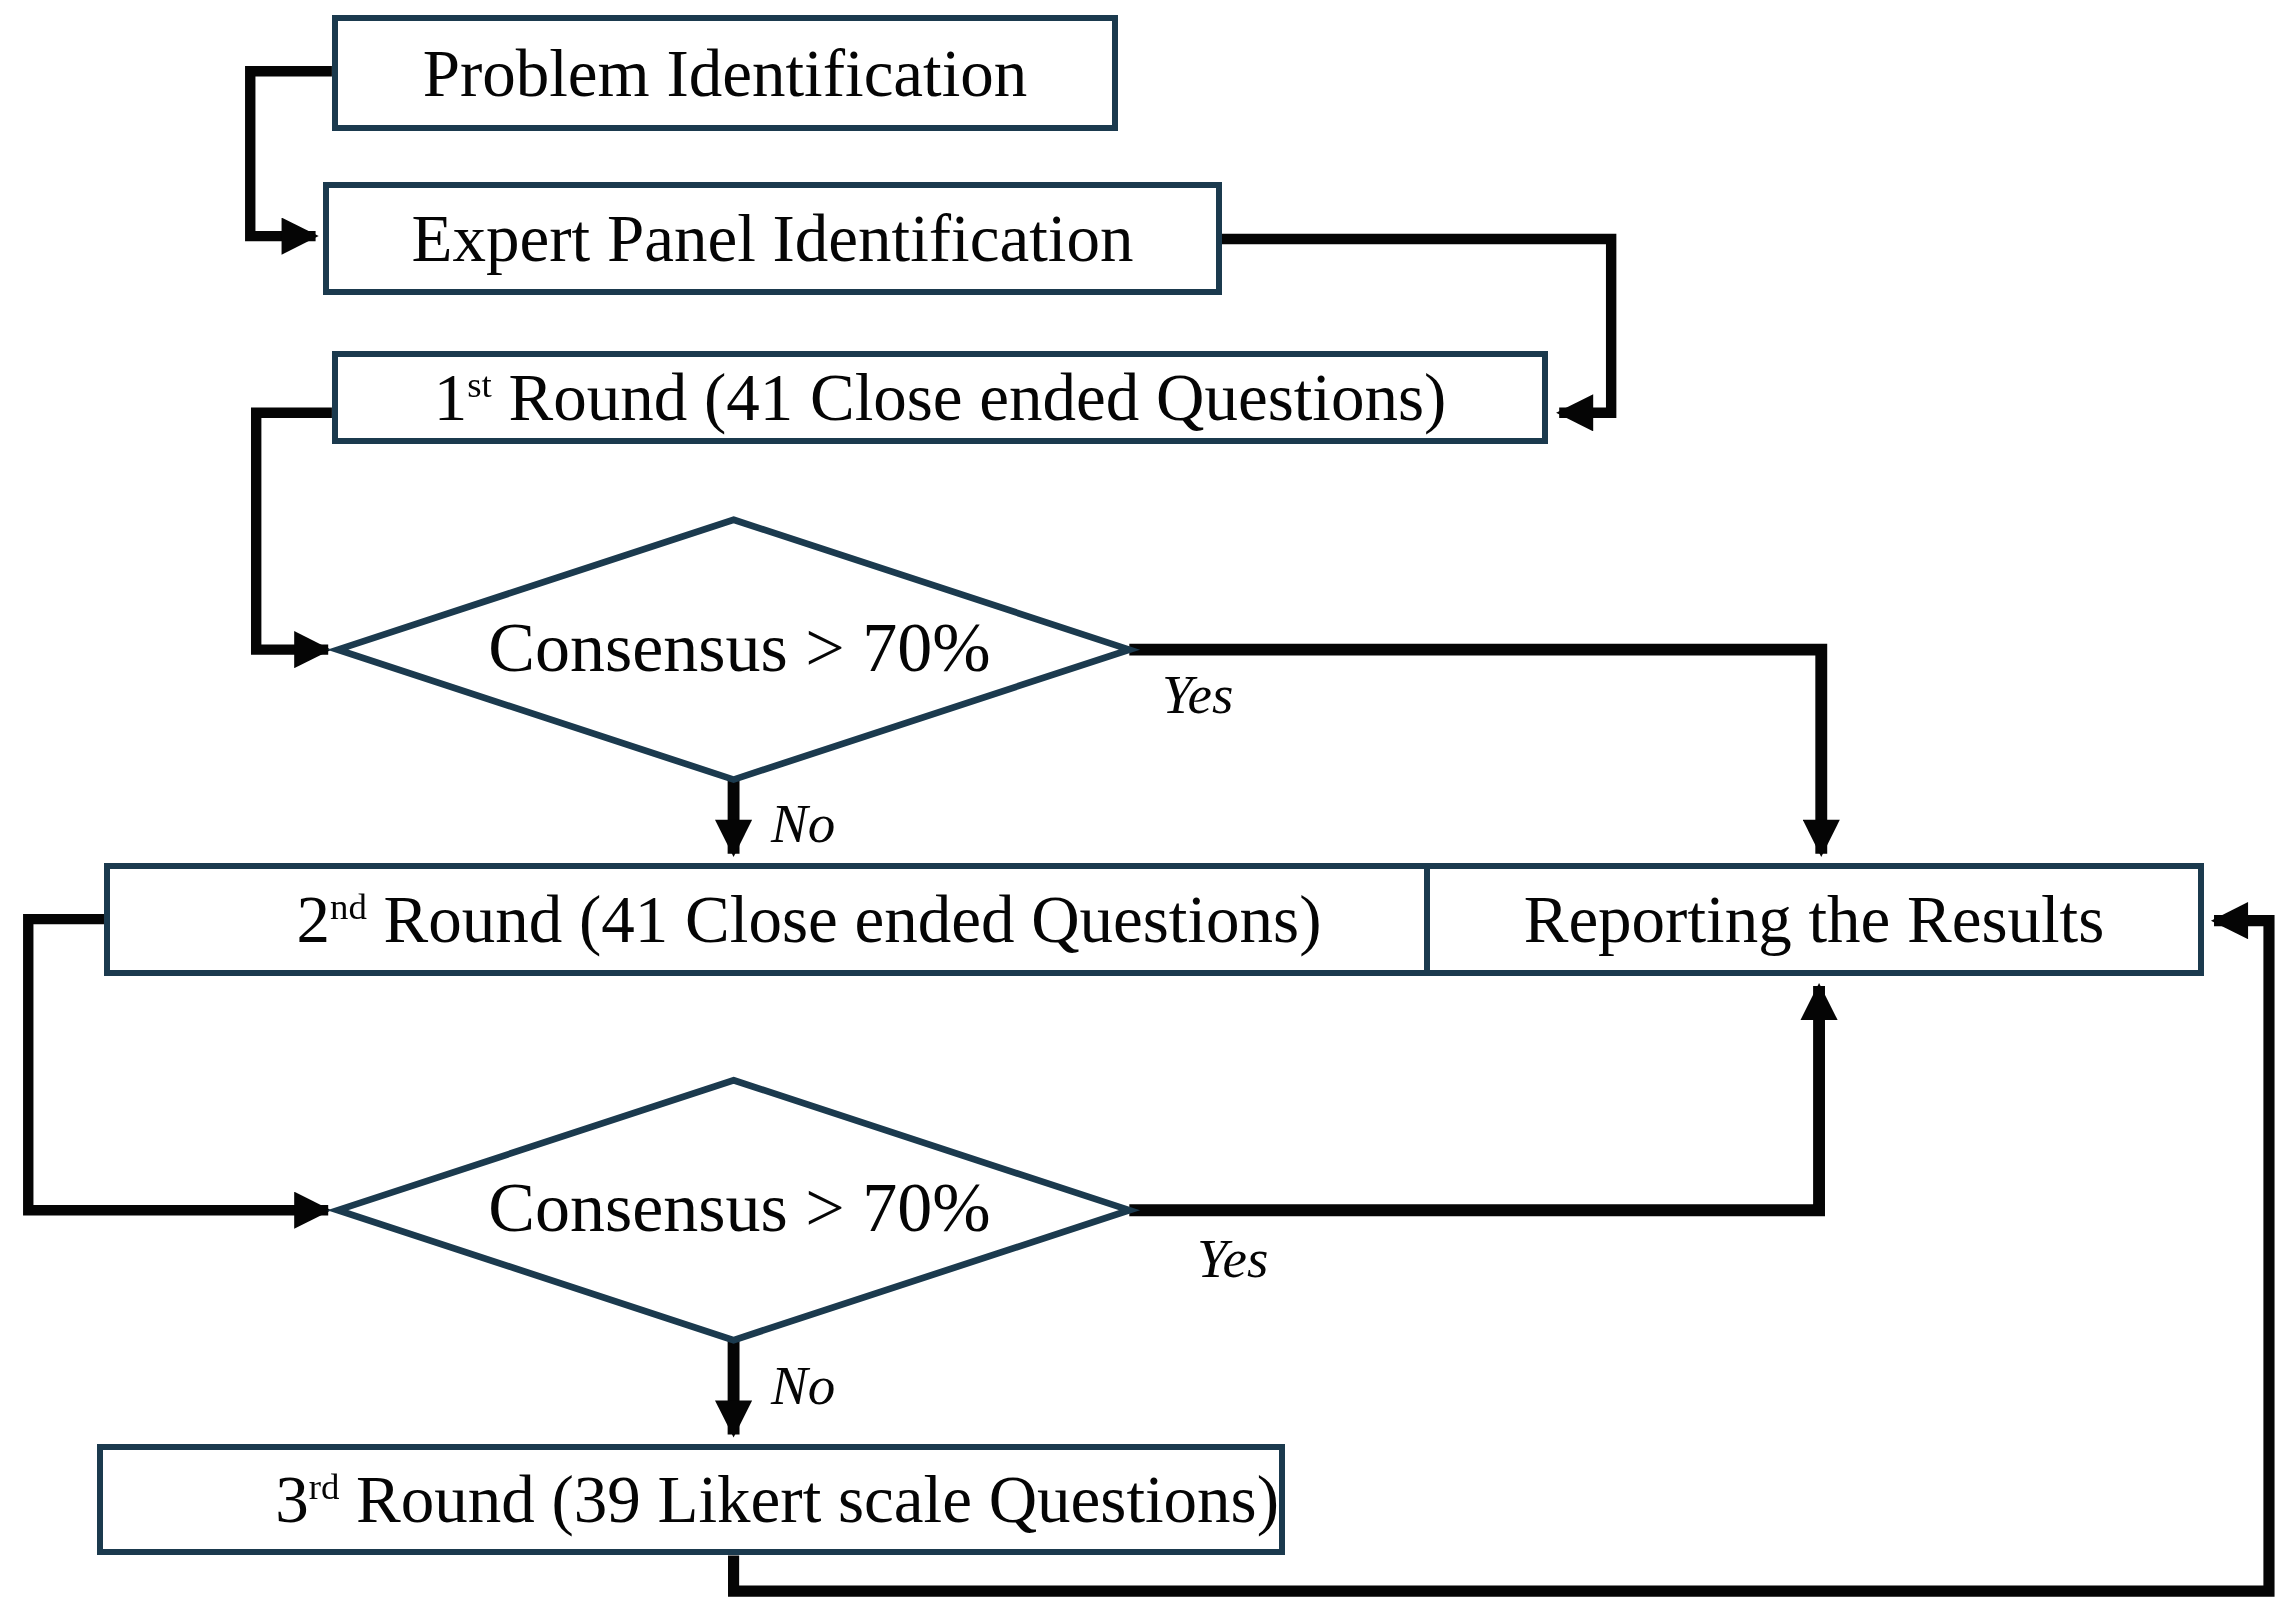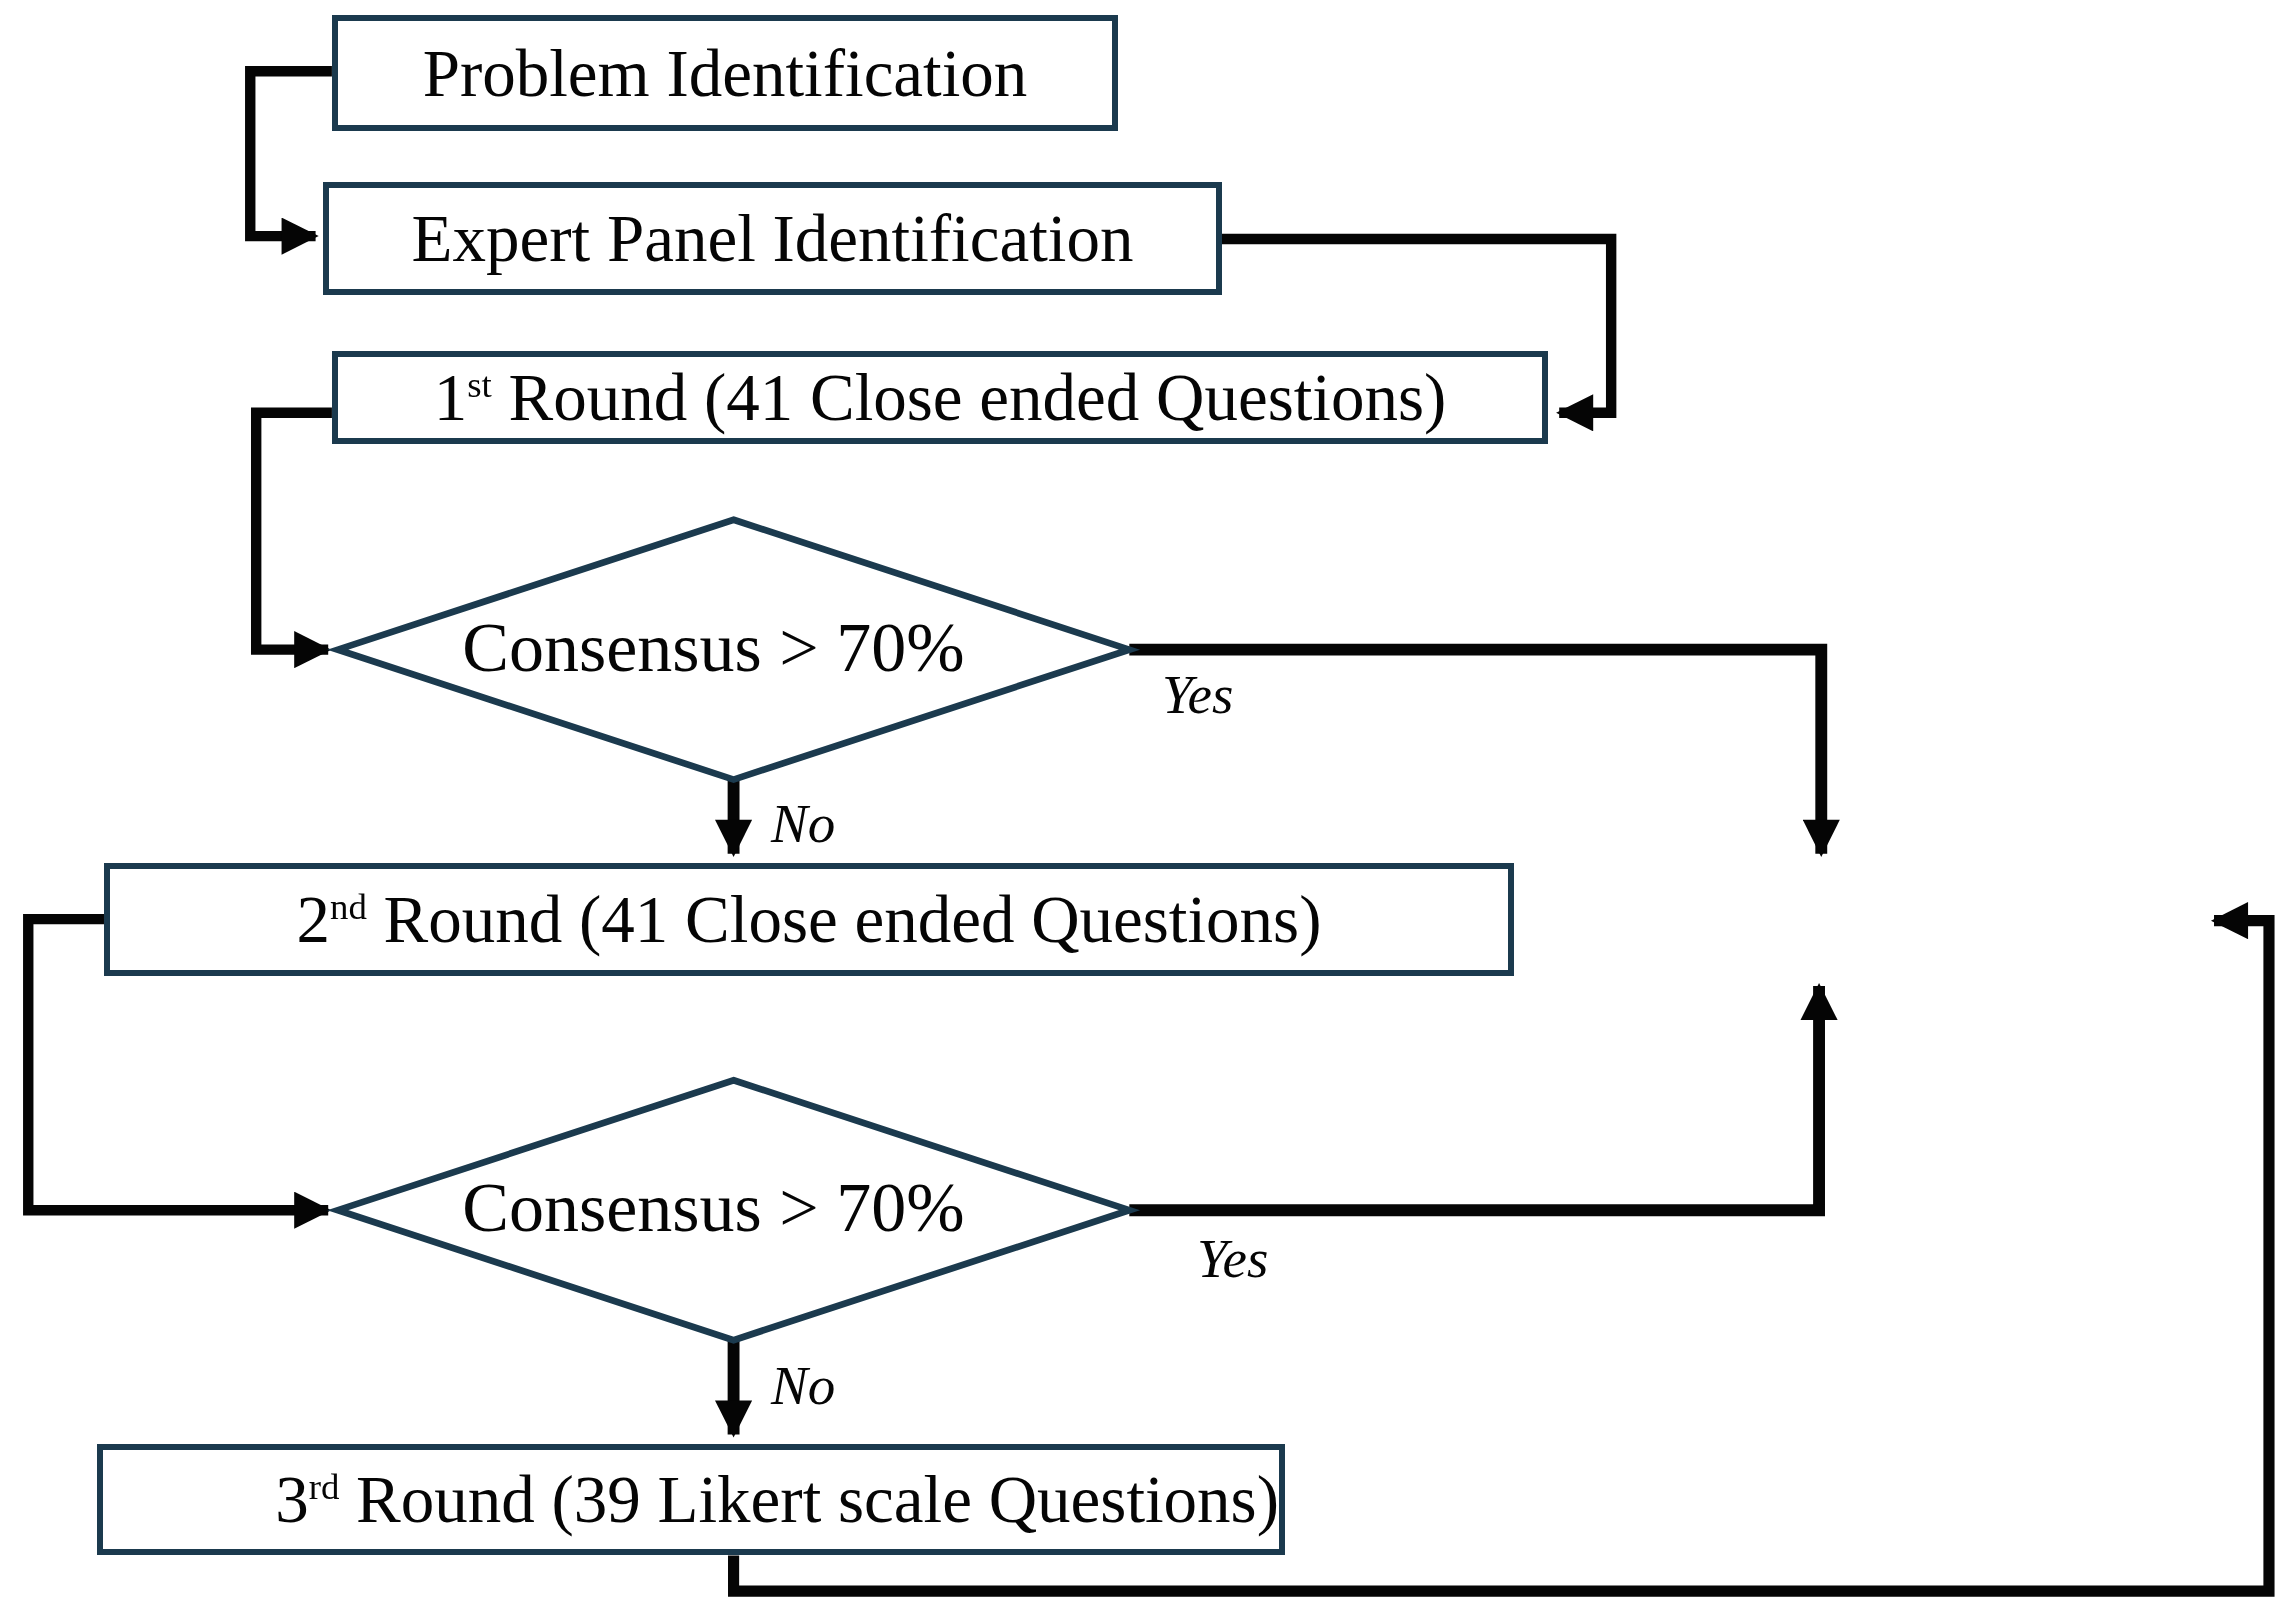--- a/index.html
+++ b/index.html
@@ -28,21 +28,21 @@
     white-space:nowrap;
     color:var(--text);
   }
   .node .sup{
     font-size:55%;
     vertical-align:super;
     line-height:0;
   }
   .dlabel{
     position:absolute;
-    width:743px;left:342px;
+    width:743px;left:368px;
     text-align:center;
     font-size:70px;line-height:1;
     white-space:nowrap;
     color:var(--text);
   }
   .elabel{
     position:absolute;
     font-size:55px;line-height:1;
     white-space:nowrap;
     color:var(--text);
@@ -88,20 +88,23 @@
       <span>1</span><span class="sup">st</span><span> Round (41 Close ended Questions)</span>
     </span>
   </div>
 
   <div class="node" style="left:104px;top:863px;width:1410px;height:113px;">
     <span>
       <span>2</span><span class="sup">nd</span><span> Round (41 Close ended Questions)</span>
     </span>
   </div>
 
+  <div class="node" style="left:1424px;top:863px;width:780px;height:113px;">
+    <span>Reporting the Results</span>
+  </div>
 
   <div class="node" style="left:97px;top:1444px;width:1188px;height:111px;justify-content:flex-end;">
     <span>
       <span>3</span><span class="sup">rd</span><span> Round (39 Likert scale Questions)</span>
     </span>
   </div>
 
   <div class="dlabel" style="top:613px;">Consensus &gt; 70%</div>
   <div class="dlabel" style="top:1173px;">Consensus &gt; 70%</div>
 

